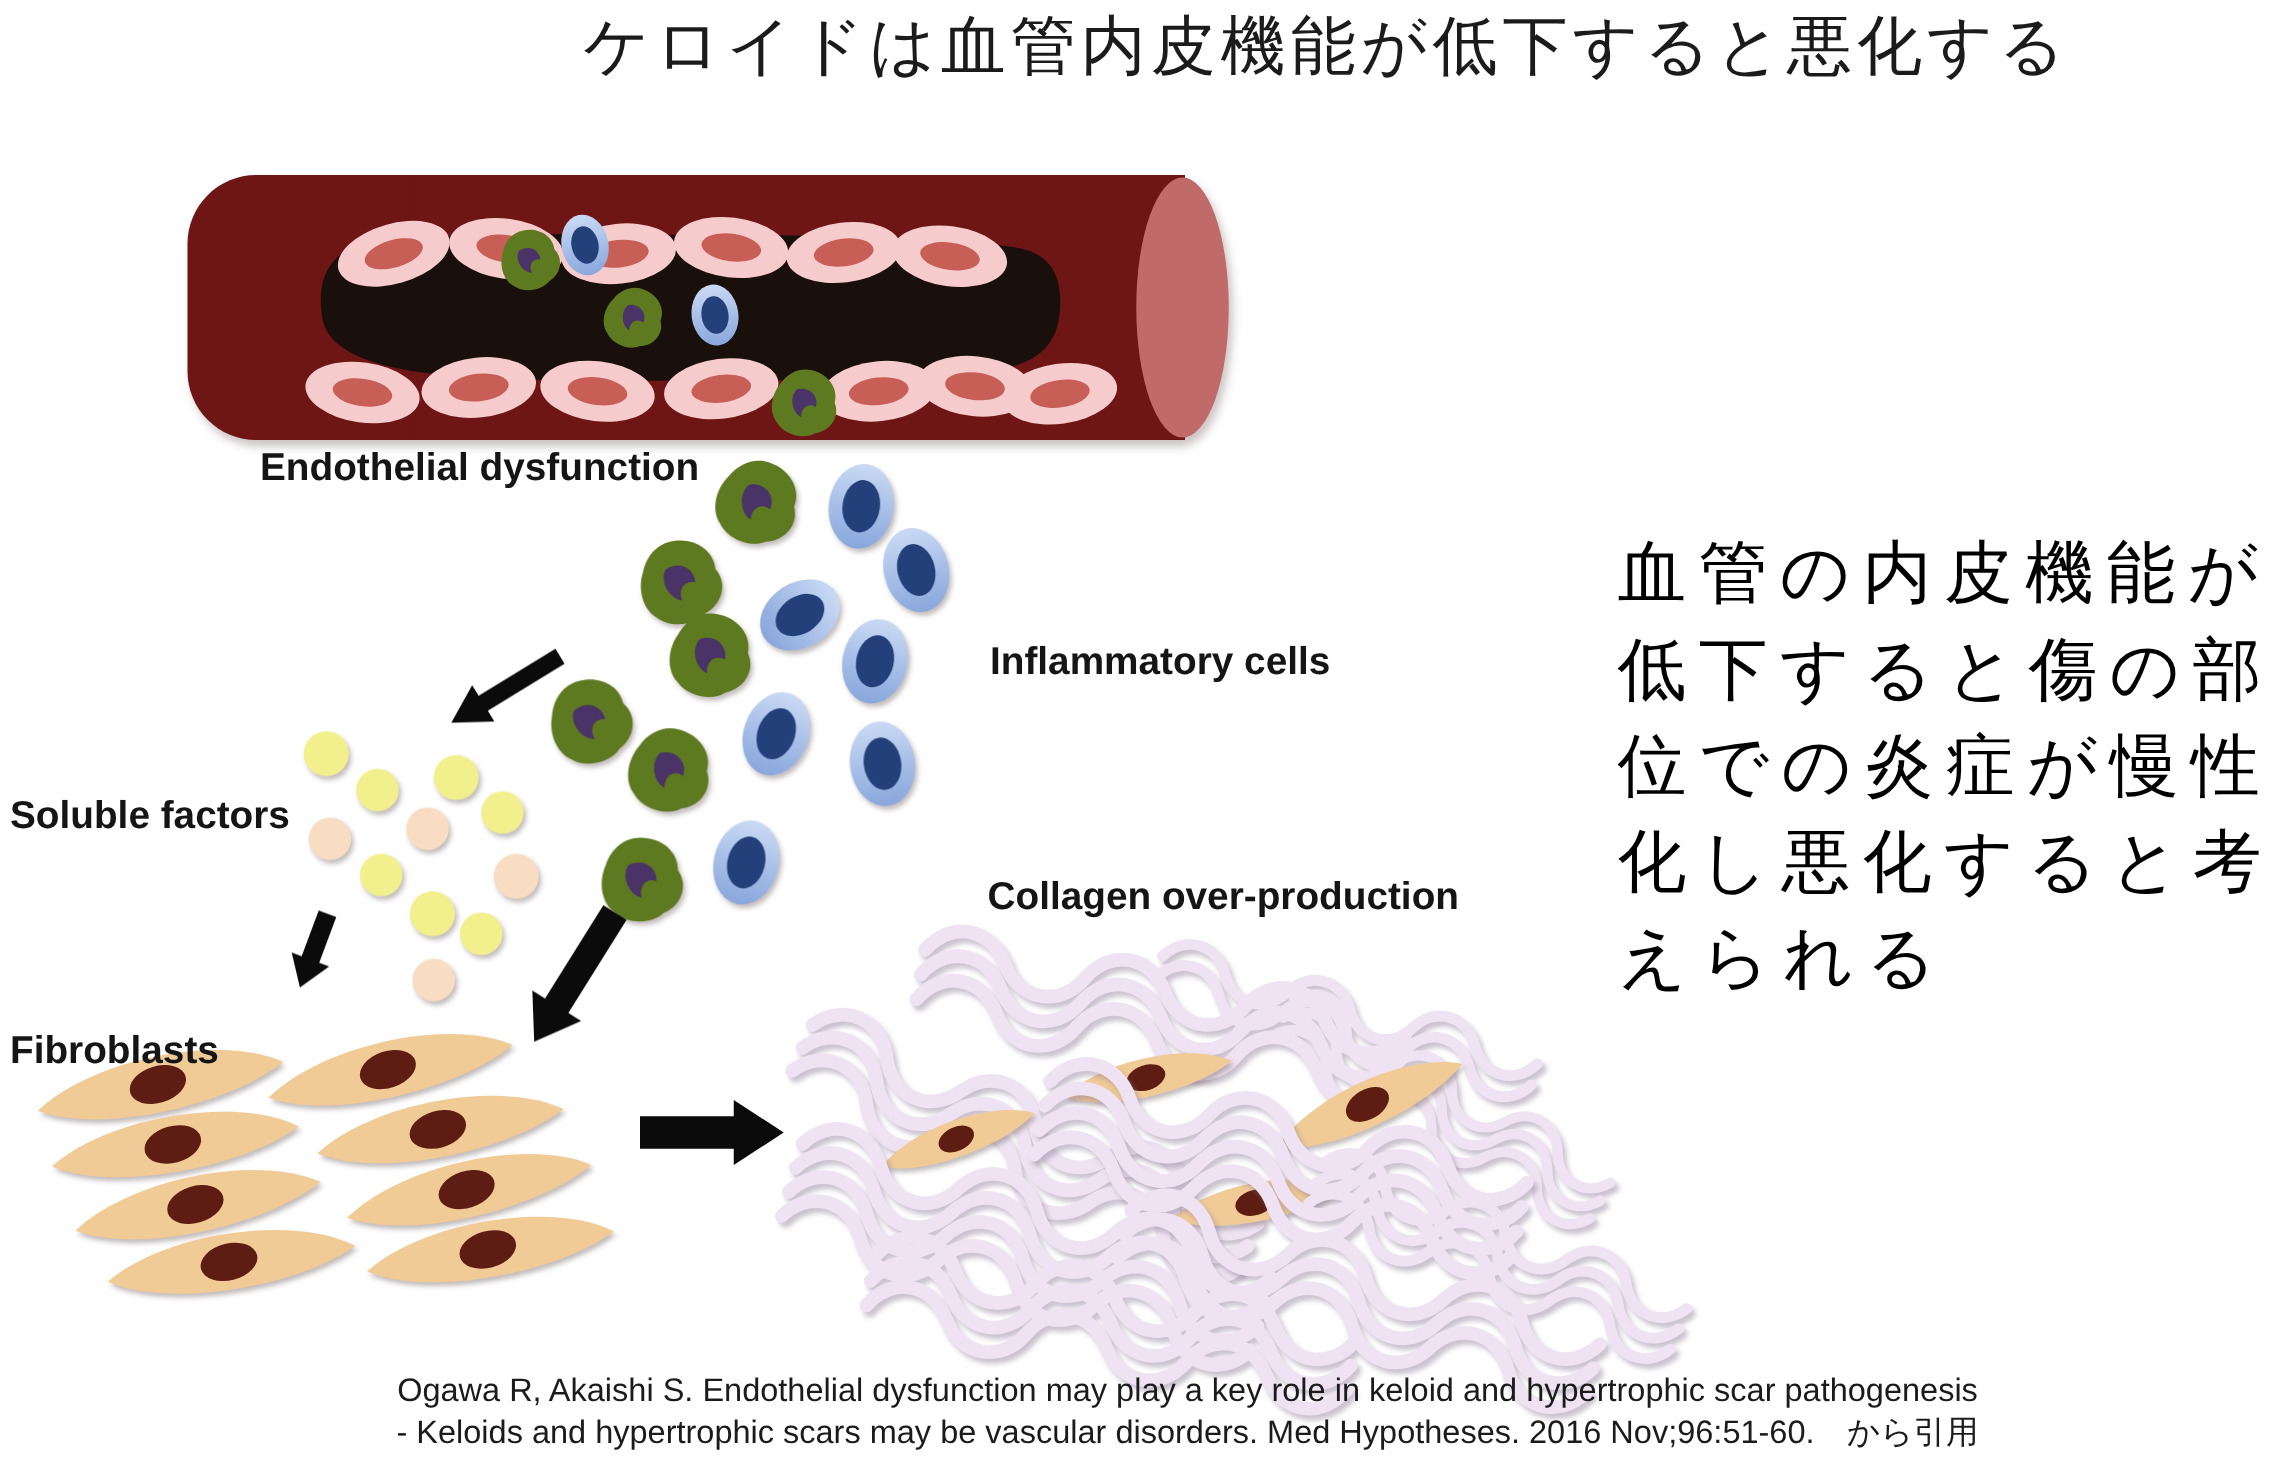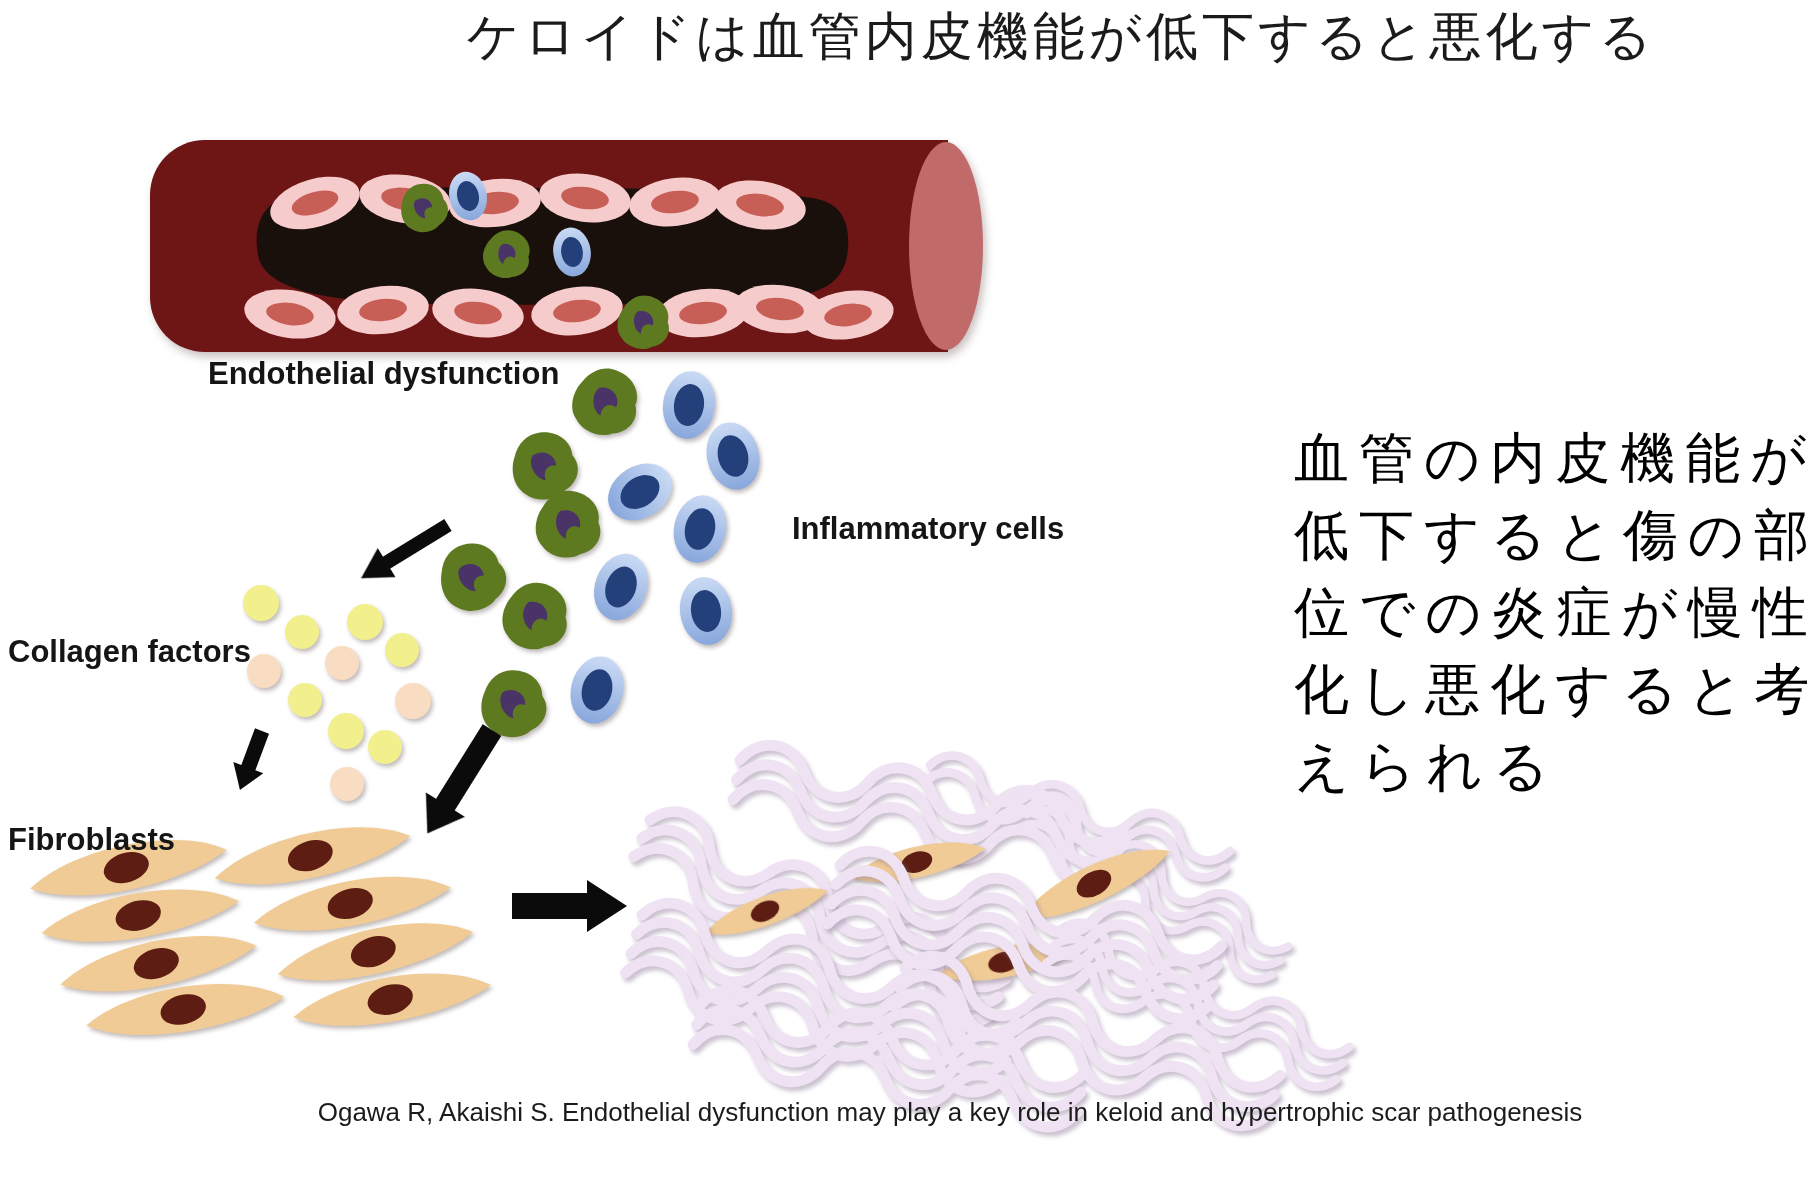--- a/index.html
+++ b/index.html
@@ -186,28 +186,30 @@
       <g transform="translate(1060,930) rotate(22) scale(0.8)">
         <use href="#wave" class="wave"></use>
           <use href="#wave" class="wave" transform="translate(0,22)"></use>
           <use href="#wave" class="wave" transform="translate(0,44)"></use>
       </g>
     </g>
   </svg>
 
   <div class="lbl lbl-endo">Endothelial dysfunction</div>
   <div class="lbl lbl-infl">Inflammatory cells</div>
-  <div class="lbl lbl-solu">Collagen factors</div>
+  <div class="lbl lbl-solu">Soluble factors</div>
   <div class="lbl lbl-fibr">Fibroblasts</div>
+  <div class="lbl lbl-coll">Collagen over-production</div>
 
   <div class="side">
     <div>血管の内皮機能が</div>
     <div>低下すると傷の部</div>
     <div>位での炎症が慢性</div>
     <div>化し悪化すると考</div>
     <div>えられる</div>
   </div>
 
   <div class="cite">
     <div>Ogawa R, Akaishi S. Endothelial dysfunction may play a key role in keloid and hypertrophic scar pathogenesis</div>
+    <div>- Keloids and hypertrophic scars may be vascular disorders. Med Hypotheses. 2016 Nov;96:51-60.　から引用</div>
   </div>
 
 </div>
 
 </body></html>

